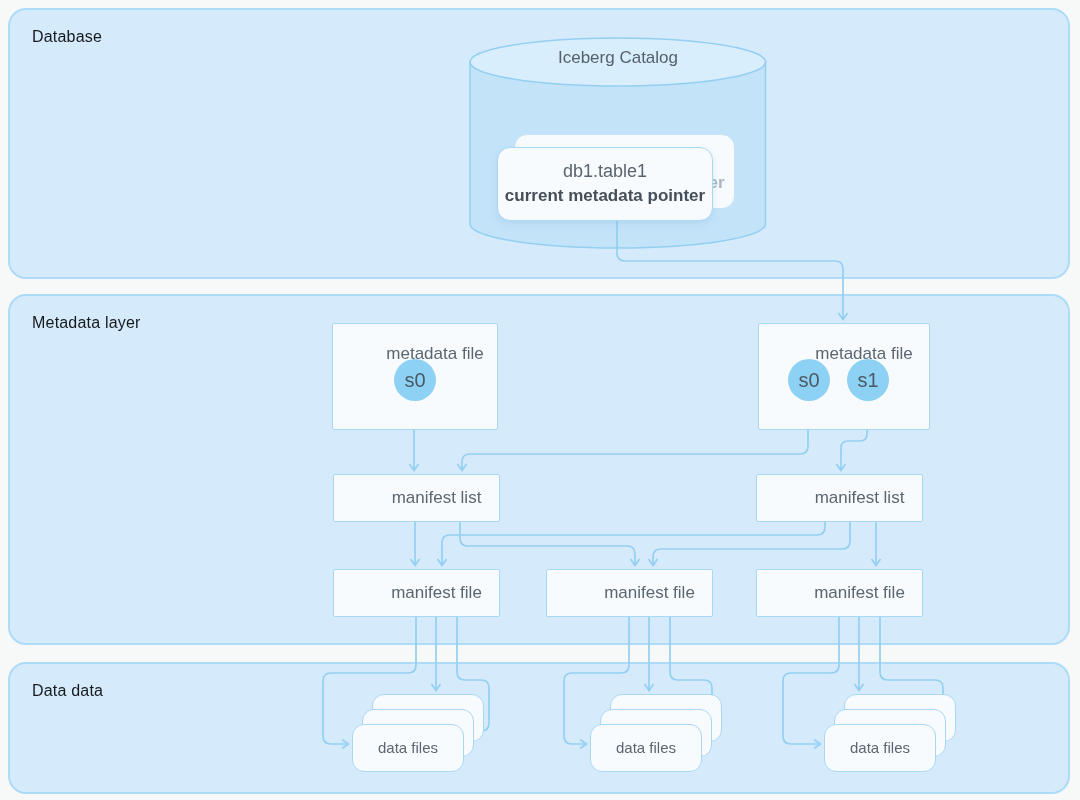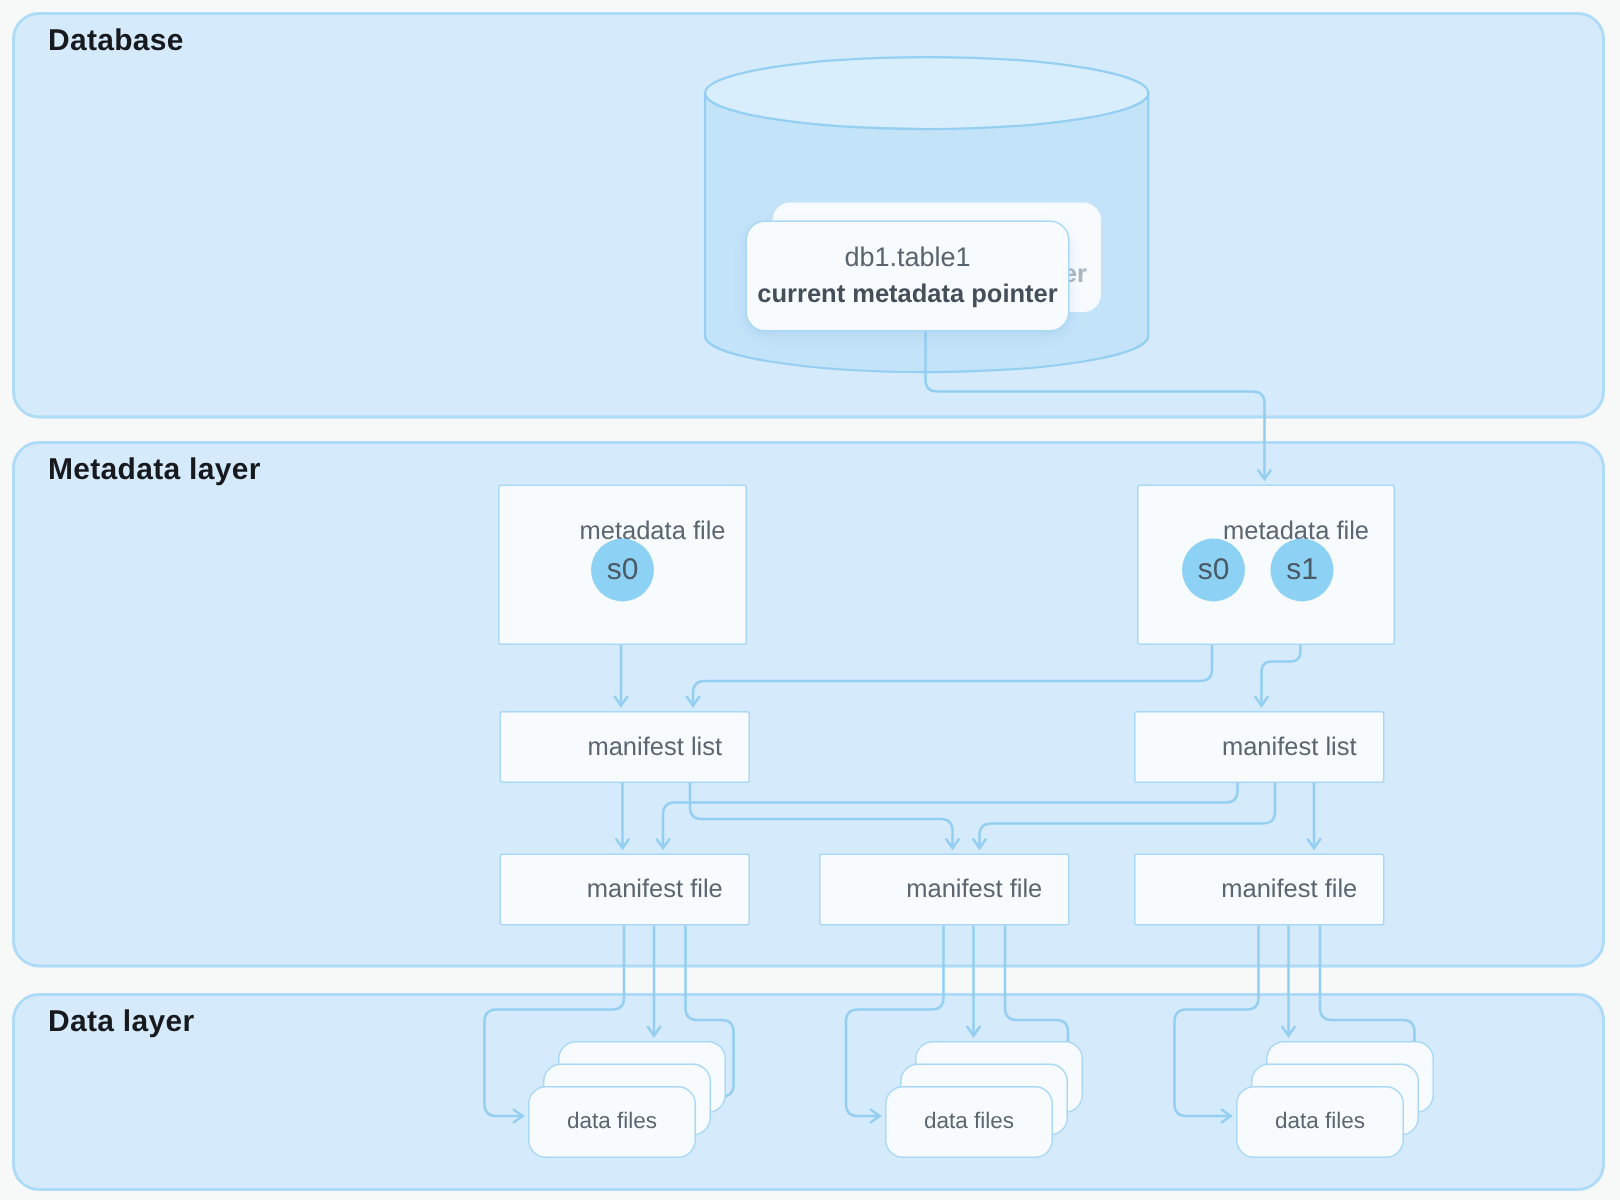--- a/index.html
+++ b/index.html
@@ -12,21 +12,21 @@
   html,body{margin:0;padding:0;background:var(--page-bg);}
   #canvas{
     position:relative;width:1080px;height:800px;overflow:hidden;
     font-family:"Liberation Sans",sans-serif;background:var(--page-bg);
   }
   .section{
     position:absolute;left:8px;width:1062px;background:var(--section-bg);
     border:2px solid var(--section-border);border-radius:18px;box-sizing:border-box;
   }
   .section-title{
-    position:absolute;left:22px;top:6px;font-size:20px;font-weight:700;
+    position:absolute;left:22px;top:18px;font-size:16px;font-weight:400;
     color:var(--heading-text);letter-spacing:.2px;
   }
   .box{
     position:absolute;background:var(--box-bg);border:1.5px solid var(--box-border);
     border-radius:2px;box-sizing:border-box;text-align:center;padding-left:40px;
   }
   .box-label{font-size:17px;color:var(--label-text);}
   .mdfile .box-label{display:block;margin-top:20px;}
   .pill .box-label{line-height:45px;}
   .snapshot{
@@ -65,27 +65,28 @@
 
 <div id="canvas">
 
   <div class="section" style="top:8px;height:271px;">
     <div class="section-title">Database</div>
   </div>
   <div class="section" style="top:294px;height:351px;">
     <div class="section-title">Metadata layer</div>
   </div>
   <div class="section" style="top:662px;height:132px;">
-    <div class="section-title">Data layer</div>
+    <div class="section-title">Data data</div>
   </div>
 
   <svg class="layer" style="left:468px;top:36px;" width="300" height="216" viewBox="0 0 300 216">
     <path class="cyl-body" d="M2,26 L2,188 A147.5,24 0 0,0 297.5,188 L297.5,26 Z"></path>
     <ellipse class="cyl-top" cx="149.8" cy="26" rx="147.8" ry="24"></ellipse>
   </svg>
+  <div class="cylinder-label">Iceberg Catalog</div>
 
   <svg class="layer" width="1080" height="800" viewBox="0 0 1080 800">
     <defs>
       <marker id="arrow" viewBox="-9 -7 11 14" refX="-0.5" refY="0" markerWidth="13" markerHeight="14" markerUnits="userSpaceOnUse" orient="auto">
         <path class="arrowhead" d="M-6.5,-4.5 L0,0 L-6.5,4.5"></path>
       </marker>
     </defs>
 
     <path class="conn" marker-end="url(#arrow)" d="M617,221 L617,253 Q617,261 625,261 L835,261 Q843,261 843,269 L843,319"></path>
 

